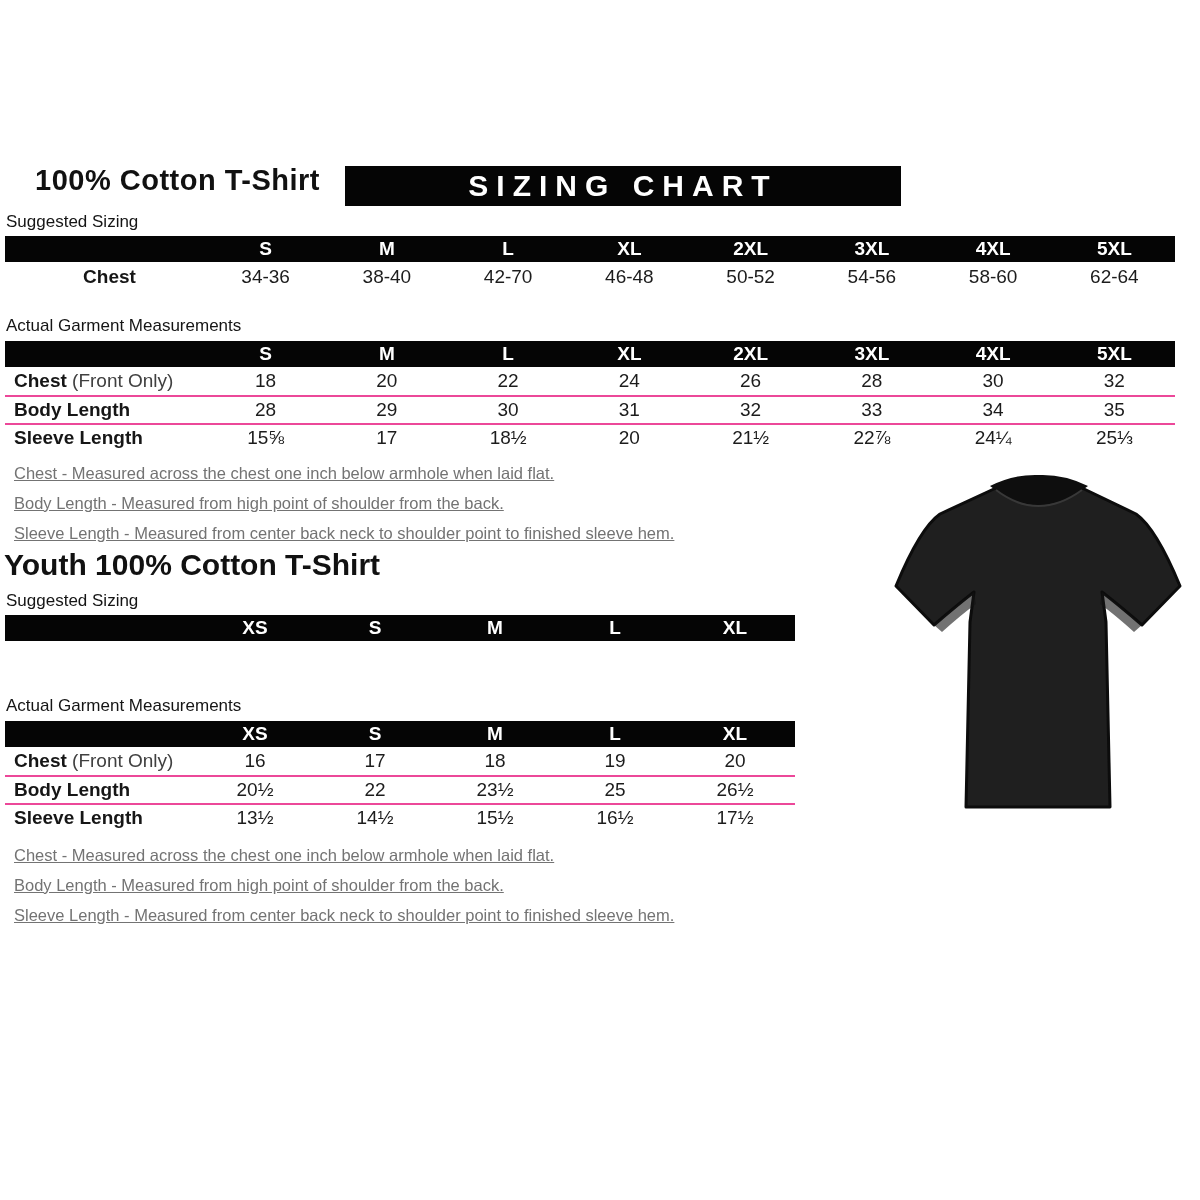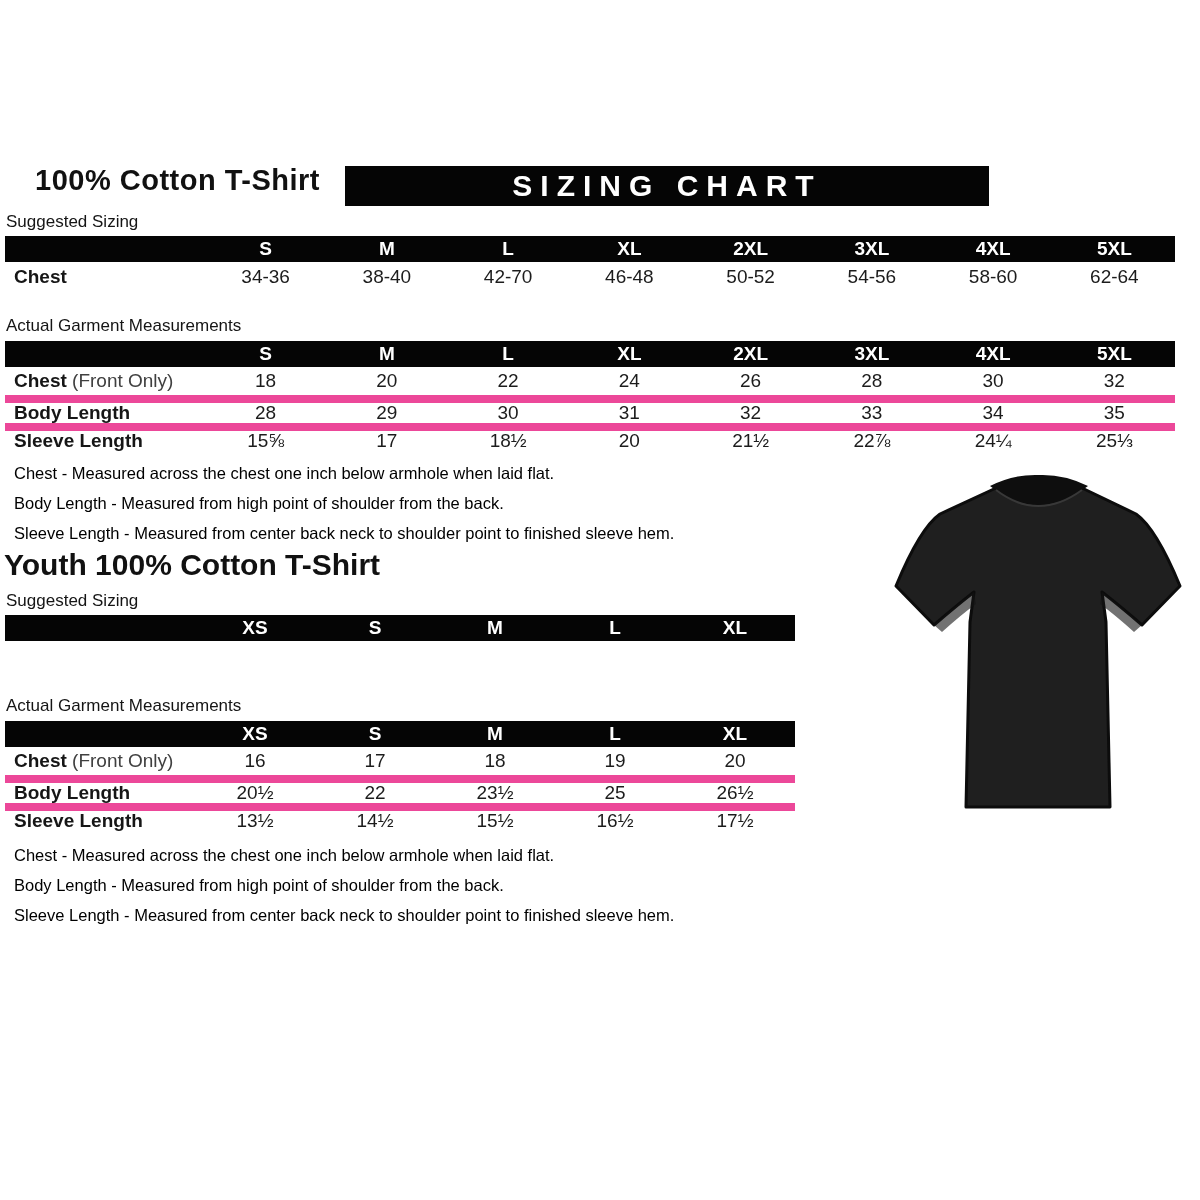--- a/index.html
+++ b/index.html
@@ -13,21 +13,21 @@
   }
   .abs { position: absolute; }
 
   .main-title {
     left: 14px; top: 164px;
     font-size: 29px; font-weight: bold; color: #111;
     letter-spacing: 0.5px;
     margin-left: 21px;
   }
   .banner {
-    left: 345px; top: 166px; width: 644px; height: 40px;
+    left: 345px; top: 166px; width: 556px; height: 40px;
     background: #050505; color: #ffffff;
     display: flex; align-items: center; justify-content: center;
     font-size: 30px; font-weight: bold; letter-spacing: 8px;
   }
   .section-label {
     font-size: 17px; color: #151515;
   }
   .lbl-adult-suggested { left: 6px; top: 212px; }
   .lbl-adult-actual    { left: 6px; top: 316px; }
   .lbl-youth-suggested { left: 6px; top: 591px; }
@@ -48,29 +48,29 @@
     display: flex; background: #050505; color: #ffffff;
     height: 26px; align-items: center;
     font-weight: bold; font-size: 19px;
   }
   .tr {
     display: flex; align-items: center;
     height: 30px; font-size: 19px;
   }
   .tbl-adult2 .tr, .tbl-youth2 .tr { height: 28px; }
   .tbl-adult2 .tr + .tr, .tbl-youth2 .tr + .tr {
-    border-top: 8px solid #ec4899;
+    border-top: 2px solid #ec4899;
   }
   .cell-label { width: 200px; padding-left: 9px; text-align: left; }
   .tbl-youth1 .cell-label, .tbl-youth2 .cell-label { width: 190px; }
   .cell { flex: 1; text-align: center; }
-  .row-label-bold { font-weight: bold; color: #161616; }
+  .row-label-bold { font-weight: bold; color: #161616; text-align: center; }
   .row-label-rest { font-weight: normal; color: #404040; }
 
-  .notes { font-size: 16.5px; color: #000000; line-height: 30px; }
+  .notes { font-size: 16.5px; color: #737373; line-height: 30px; text-decoration: underline; }
   .notes-adult { left: 14px; top: 458px; }
   .notes-youth { left: 14px; top: 840px; }
 
   .tshirt-wrap { left: 886px; top: 472px; width: 305px; height: 355px; }
 </style>
 </head>
 <body>
 
 <div class="abs main-title">100% Cotton T-Shirt</div>
 

